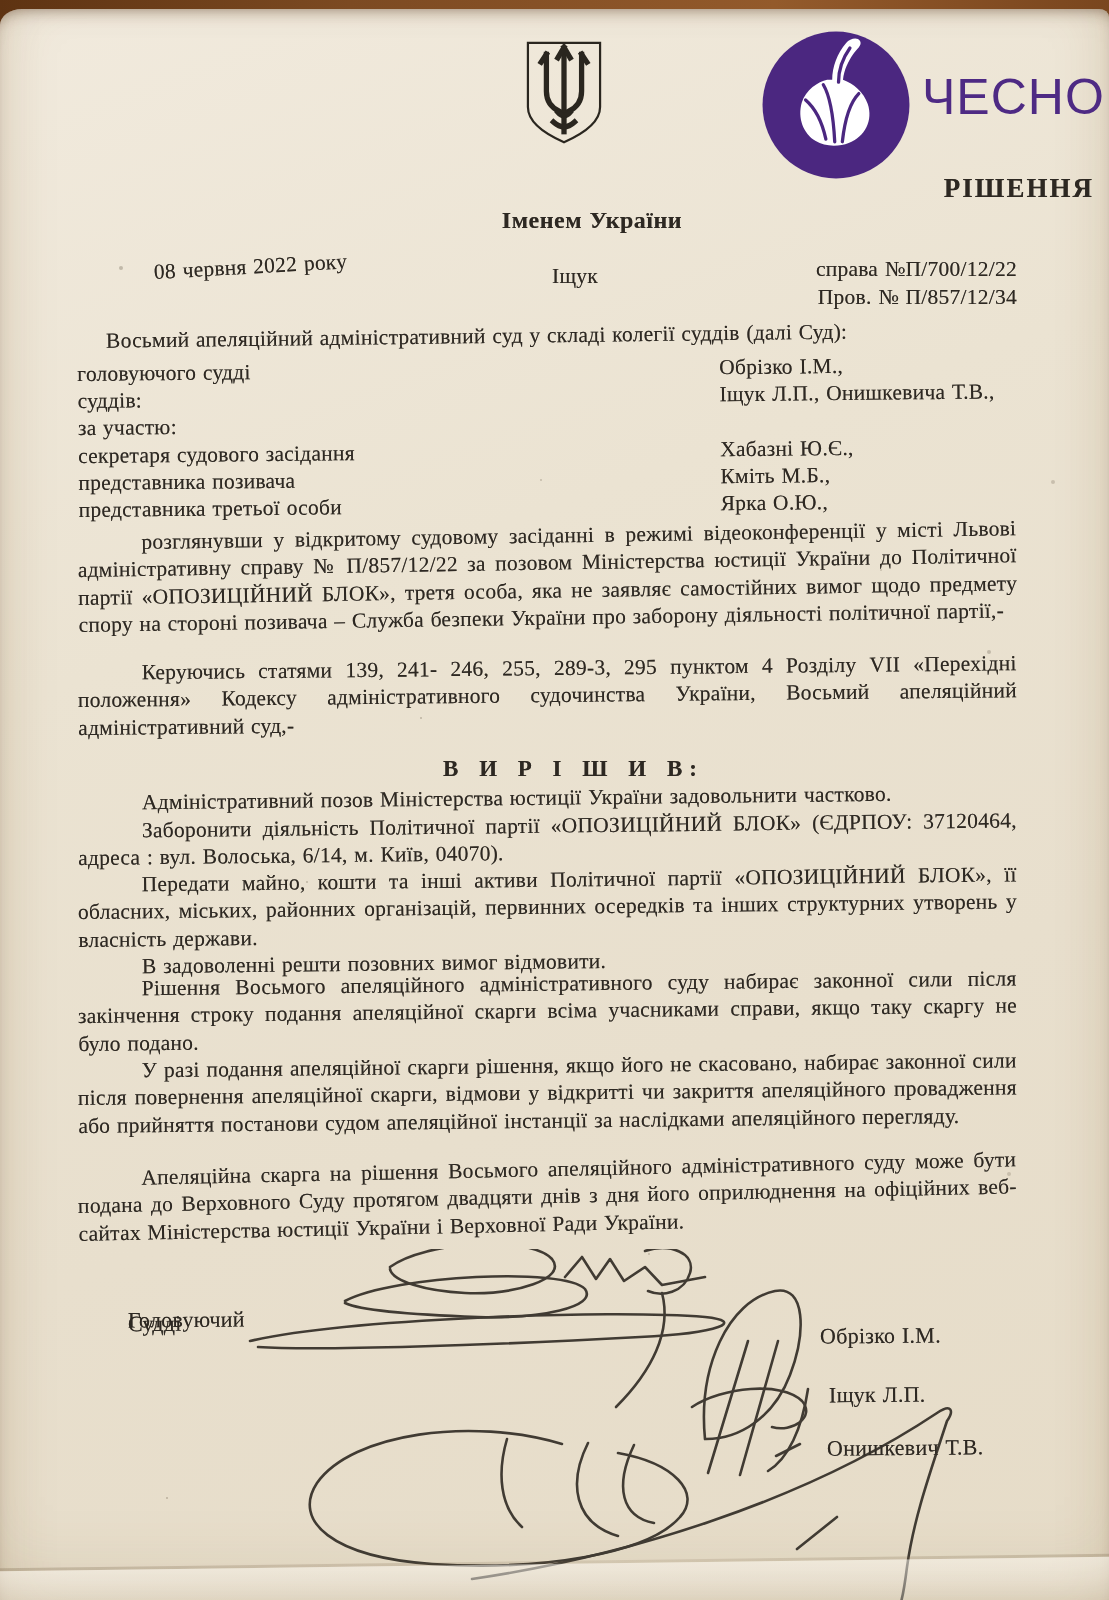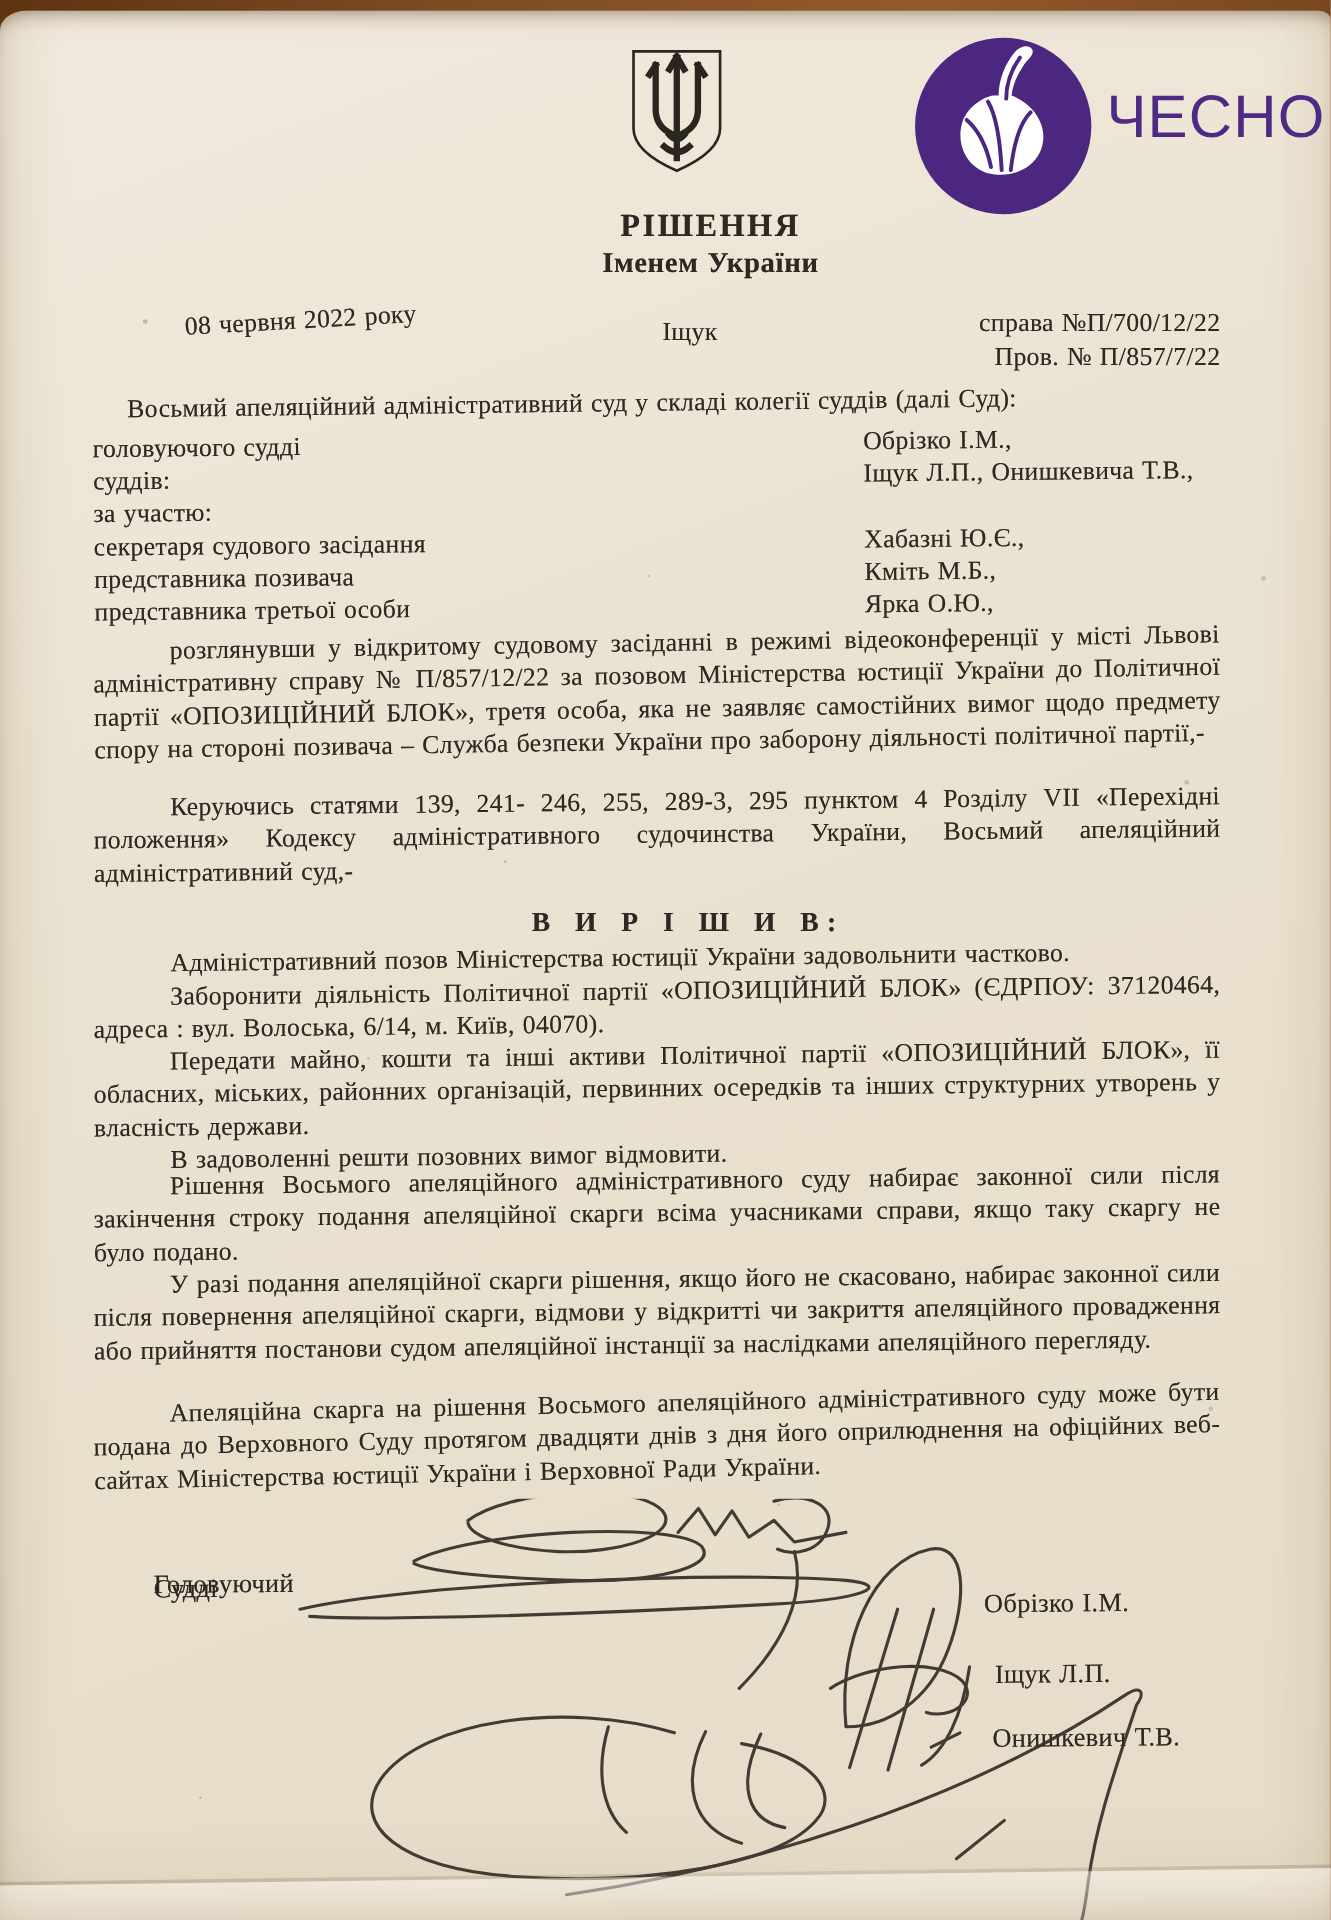--- a/index.html
+++ b/index.html
@@ -18,21 +18,21 @@
       inset -28px 0 70px -45px rgba(120,80,30,.22),
       inset 0 -50px 90px -55px rgba(120,90,40,.28);
     color:#2d2822;
   }
   .abs{position:absolute;}
   .doc-text{font-size:21.5px;line-height:27.4px;letter-spacing:.25px;word-spacing:1px;
     color:#2d2822;text-shadow:0 0 .3px rgba(45,40,34,.55);}
   .just{text-align:justify;text-justify:inter-word;margin:0;}
   .indent{text-indent:64px;}
   h1.title{
-    left:90px;right:15px;top:166px;margin:0;text-align:center;
+    left:90px;right:15px;top:166px;margin:0;text-align:right;
     font-size:27px;font-weight:bold;letter-spacing:2px;
   }
   h2.subtitle{
     left:90px;right:15px;top:198px;margin:0;text-align:center;
     font-size:24px;font-weight:bold;letter-spacing:.5px;
   }
   .meta{left:78px;right:92px;top:246px;height:64px;}
   .meta .date{left:76px;top:4px;transform:rotate(-3.2deg);transform-origin:left center;}
   .meta .city{left:474px;top:8px;}
   .meta .case{right:0;top:0;text-align:right;line-height:28px;}
@@ -111,21 +111,21 @@
   <div class="abs wordmark">ЧЕСНО</div>
 
   <h1 class="abs title doc-text" style="font-size:27px;">РІШЕННЯ</h1>
   <h2 class="abs subtitle doc-text" style="font-size:24px;text-align:center;">Іменем України</h2>
 
   <div class="abs meta doc-text">
     <span class="abs date">08 червня 2022 року</span>
     <span class="abs city">Іщук</span>
     <div class="abs case">
       <div>справа №П/700/12/22</div>
-      <div>Пров. № П/857/7/22</div>
+      <div>Пров. № П/857/12/34</div>
     </div>
   </div>
 
   <p class="abs panel-intro doc-text just">Восьмий апеляційний адміністративний суд у складі колегії суддів (далі Суд):</p>
   <div class="abs panel-rows doc-text">
     <div class="panel-row">
       <span>головуючого судді</span>
       <span class="name">Обрізко І.М.,</span>
     </div>
     <div class="panel-row">

